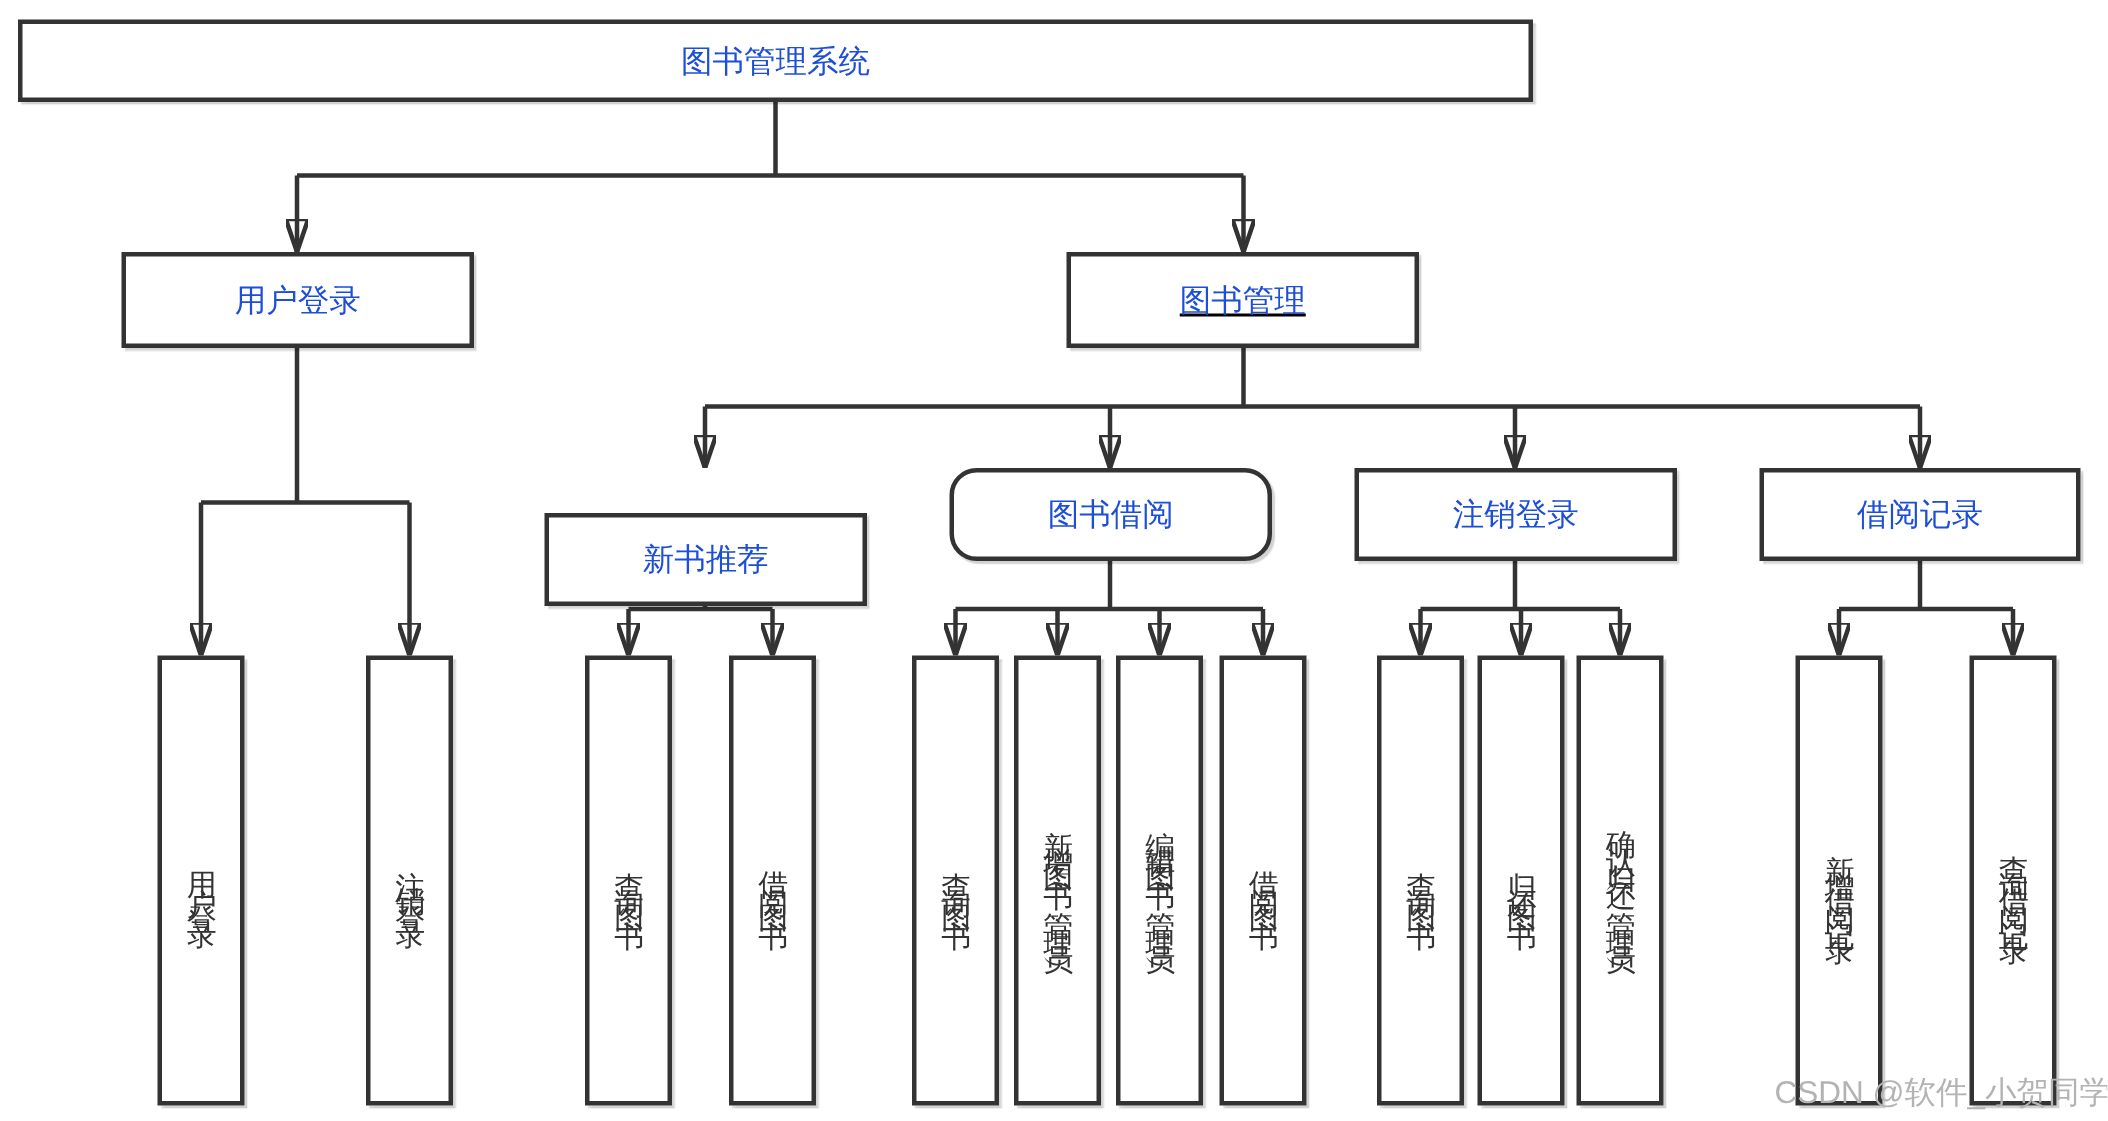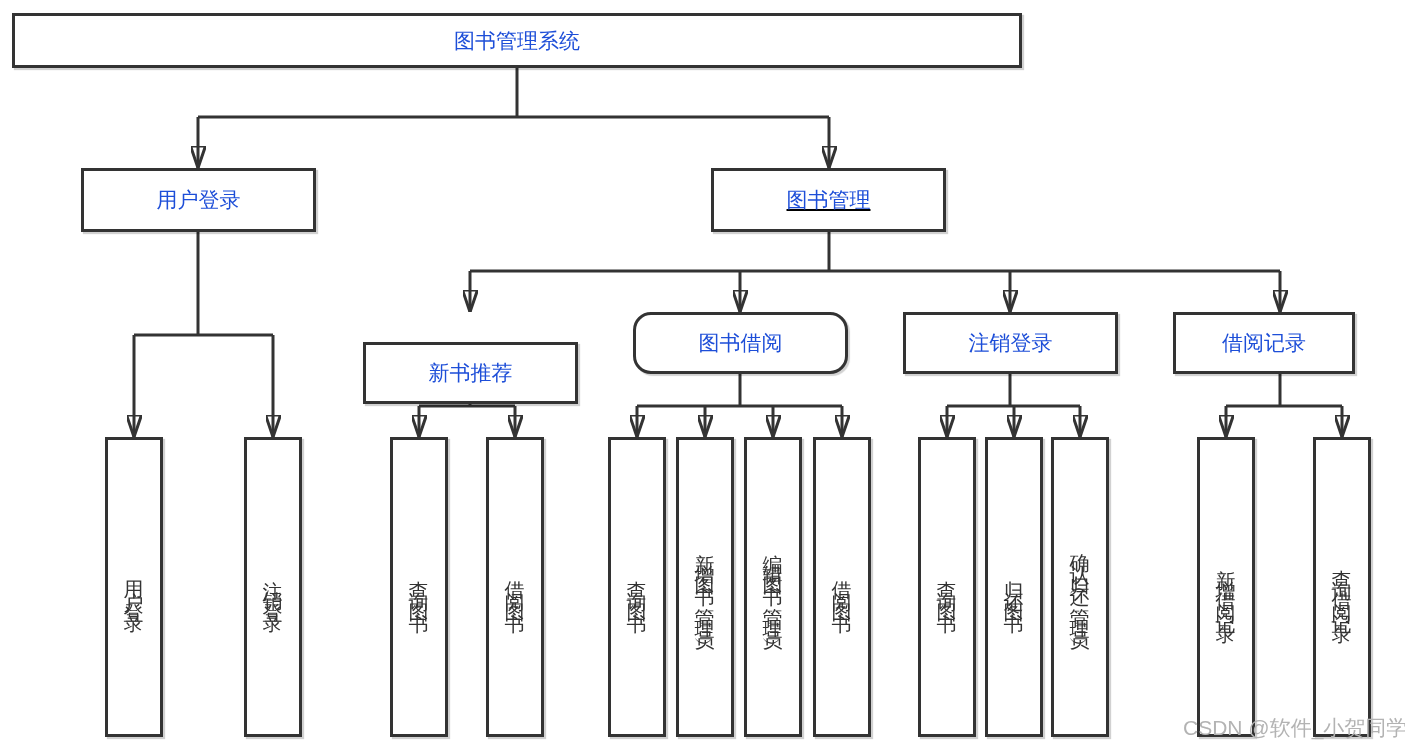--- a/index.html
+++ b/index.html
@@ -130,21 +130,21 @@
 
   <div class="node" style="left:363px; top:312px; width:215px; height:62px;margin-top:30px;">
     <span class="hlabel">新书推荐</span>
   </div>
   <div class="node" style="left:633px; top:312px; width:215px; height:62px;border-radius:18px;">
     <span class="hlabel">图书借阅</span>
   </div>
   <div class="node" style="left:903px; top:312px; width:215px; height:62px;">
     <span class="hlabel">注销登录</span>
   </div>
-  <div class="node" style="left:1173px; top:312px; width:182px; height:62px;">
+  <div class="node" style="left:1173px; top:312px; width:214px; height:62px;">
     <span class="hlabel">借阅记录</span>
   </div>
 
   <div class="node vbox" style="left:105px;">
     <span class="vlabel">用户登录</span>
   </div>
   <div class="node vbox" style="left:244px;">
     <span class="vlabel">注销登录</span>
   </div>
 

